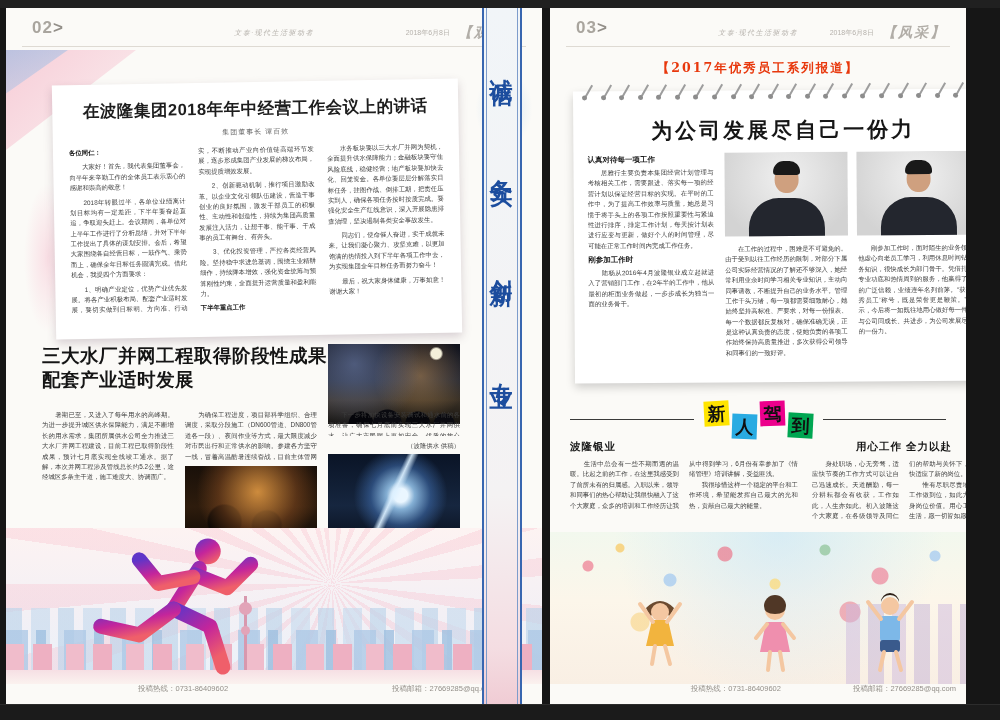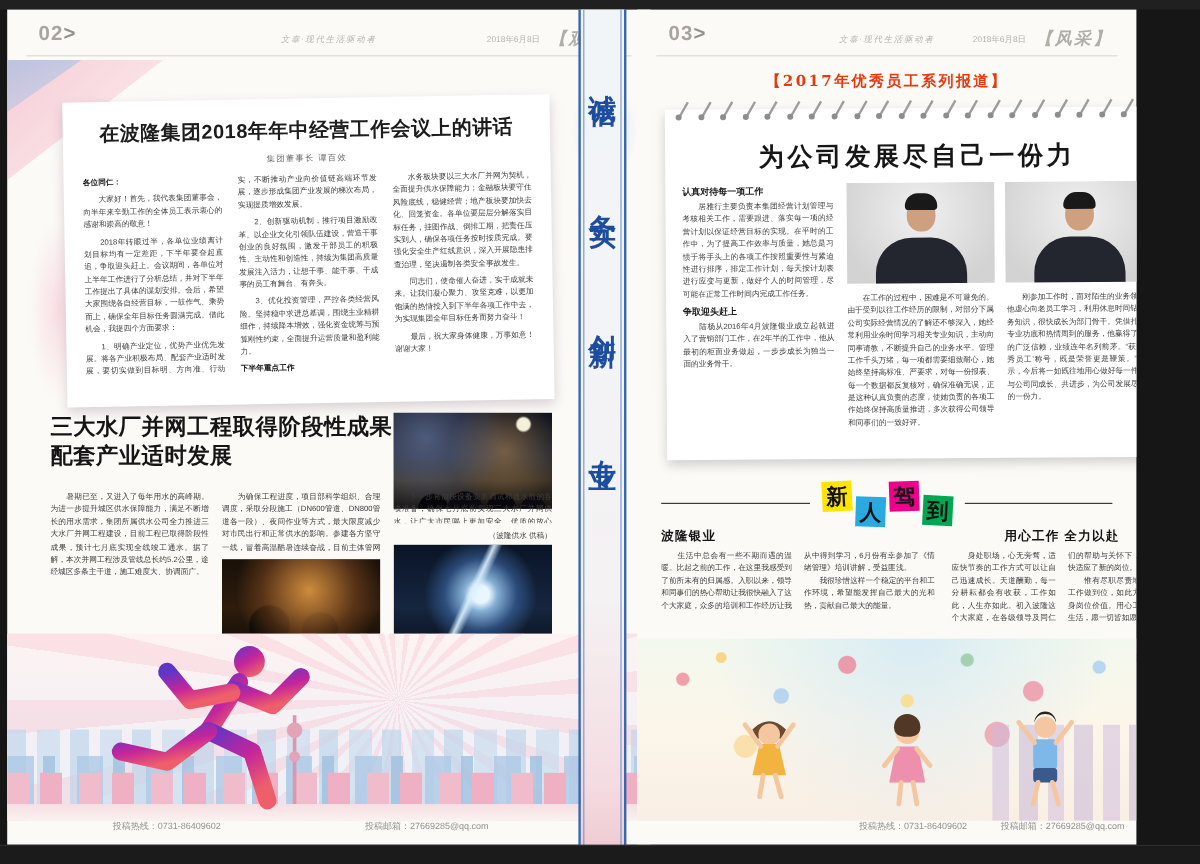--- a/index.html
+++ b/index.html
@@ -5,21 +5,21 @@
   html,body{margin:0;padding:0;background:#101010;}
   *{box-sizing:border-box;}
   .stage{position:relative;width:1000px;height:720px;background:#161616;overflow:hidden;
          font-family:"Liberation Sans","DejaVu Sans",sans-serif;}
   
   .bar-top{position:absolute;left:0;top:0;width:1000px;height:8px;background:#202020;}
   .bar-bottom{position:absolute;left:0;top:704px;width:1000px;height:16px;background:#1b1b1b;border-top:1px solid #2c2c2c;}
   
   .page{position:absolute;top:8px;height:696px;background:#fbfaf7;overflow:hidden;}
   .page-left{left:6px;width:536px;}
-  .page-right{left:531px;width:416px;padding-left:16px;}
+  .page-right{left:550px;width:416px;padding-left:16px;}
   
   .phead{position:absolute;left:18px;right:18px;top:8px;height:26px;}
   .pno{position:absolute;left:8px;top:2px;font-size:17px;font-weight:bold;color:#a9a59e;letter-spacing:1px;}
   .pno .arrow{color:#938f89;font-weight:bold;}
   .mast{position:absolute;left:50%;top:12px;transform:translateX(-50%);font-size:7px;font-style:italic;
         color:#b6b2ac;letter-spacing:1.5px;white-space:nowrap;font-family:"Liberation Serif",serif;}
   .pdate{position:absolute;right:2px;top:8px;font-size:7px;color:#b6b2ac;white-space:nowrap;}
   .pdate .sec{font-size:14px;font-weight:600;color:#b1ada7;margin-left:8px;vertical-align:-2px;letter-spacing:2px;font-style:italic;}
   .hline{position:absolute;left:16px;right:16px;top:38px;height:1px;background:#dedad3;}
   
@@ -149,21 +149,21 @@
       radial-gradient(circle at 385px 24px,rgba(170,205,240,.8) 0 5px,transparent 6px),
       radial-gradient(circle at 430px 54px,rgba(245,170,120,.8) 0 6px,transparent 7px),
       radial-gradient(circle at 300px 80px,rgba(235,120,140,.55) 0 10px,transparent 11px),
       radial-gradient(circle at 90px 90px,rgba(248,205,110,.5) 0 9px,transparent 10px),
       radial-gradient(circle at 55% 0%,rgba(190,225,250,.5),transparent 60%);}
   .city-right{position:absolute;right:0;bottom:0;width:120px;height:80px;opacity:.5;
       background:repeating-linear-gradient(90deg,#cdb9dd 0 14px,transparent 14px 22px,#c3b2d6 22px 38px,transparent 38px 46px);}
   .kids{position:absolute;left:40px;bottom:-2px;width:380px;height:116px;}
   
   .pfoot{position:absolute;left:0;right:0;top:676px;font-size:7.5px;color:#94908a;display:flex;white-space:nowrap;}
-  .pfoot .lab{color:#94908a;}
+  .pfoot .lab{color:#94908a;margin-left:44px;}
   .pfoot-left{padding-left:88px;gap:120px;}
   .pfoot-right{justify-content:flex-end;padding-right:10px;gap:28px;}
 </style>
 </head>
 <body>
 
 <div class="stage">
   <div class="bar-top"></div>
 
   <div class="page page-left">
@@ -287,21 +287,21 @@
           <span class="clip"></span>
           <span class="clip"></span>
           <span class="clip"></span>
           <span class="clip"></span>
       </div>
       <h1 class="f-title">为公司发展尽自己一份力</h1>
       <div class="f-body">
         <div class="f-col1">
           <h3 class="f-sub">认真对待每一项工作</h3>
           <p class="t">　　居雅行主要负责本集团经营计划管理与考核相关工作，需要跟进、落实每一项的经营计划以保证经营目标的实现。在平时的工作中，为了提高工作效率与质量，她总是习惯于将手头上的各项工作按照重要性与紧迫性进行排序，排定工作计划，每天按计划表进行应变与更新，做好个人的时间管理，尽可能在正常工作时间内完成工作任务。</p>
-          <h3 class="f-sub">争取迎头赶上</h3>
+          <h3 class="f-sub">刚参加工作时</h3>
           <p class="t">　　陆杨从2016年4月波隆银业成立起就进入了营销部门工作，在2年半的工作中，他从最初的柜面业务做起，一步步成长为独当一面的业务骨干。</p>
         </div>
         <div class="f-colr">
           <div class="portraits">
             <div class="portrait">
                 <i></i>
               </div>
             <div class="portrait">
                 <i></i>
               </div>

